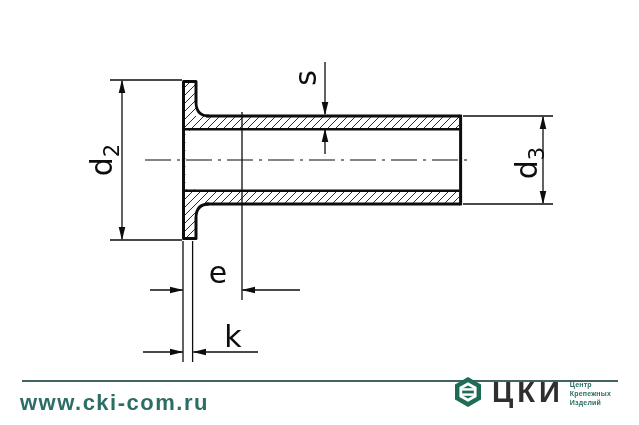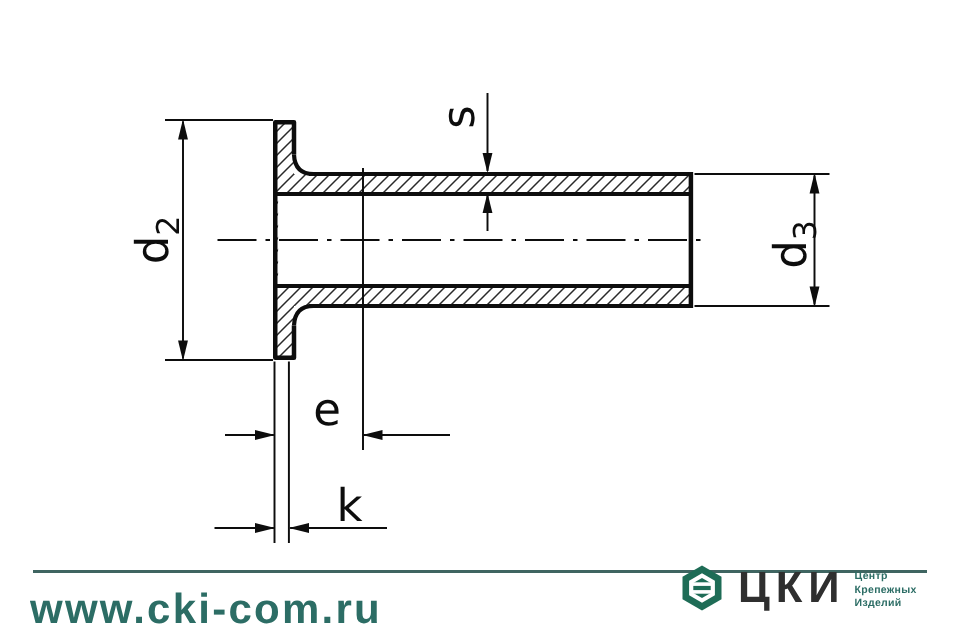--- a/index.html
+++ b/index.html
@@ -9,21 +9,21 @@
   }
   .stage{position:absolute;left:0;top:0;}
   svg text.dim{
     font-family:"DejaVu Sans","Liberation Sans",sans-serif;
     font-size:30px;fill:#0d0d0d;
   }
   svg text.dim .sub{font-size:21px;}
   .footer-line{position:absolute;left:22px;top:380px;width:596px;height:2px;background:#3f6561;}
   .site-url{
     position:absolute;left:20px;top:390px;
-    font-size:28px;font-weight:700;letter-spacing:1.5px;color:#2c6d65;
+    font-size:22px;font-weight:700;letter-spacing:1.5px;color:#2c6d65;
   }
   .logo{position:absolute;left:453px;top:375px;display:flex;align-items:center;}
   .logo-icon{width:30px;height:32px;margin-top:1px;}
   .logo-abbr{
     margin-left:9px;margin-top:1px;
     font-size:29px;font-weight:600;letter-spacing:4px;color:#2f2f2f;line-height:30px;
   }
   .logo-tagline{
     margin-left:6px;margin-top:3px;
     font-size:7px;font-weight:700;color:#2c6d65;line-height:9px;letter-spacing:0.2px;

